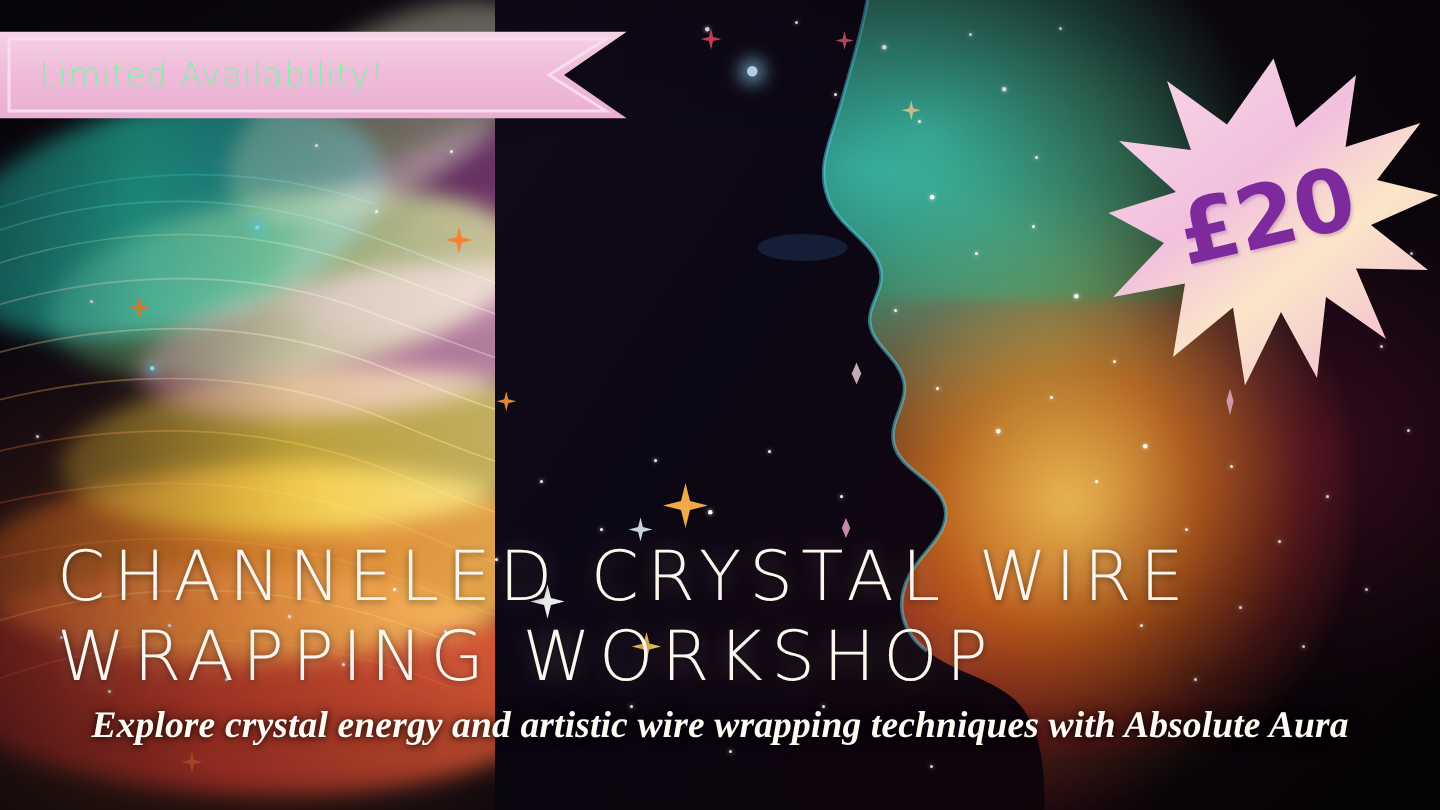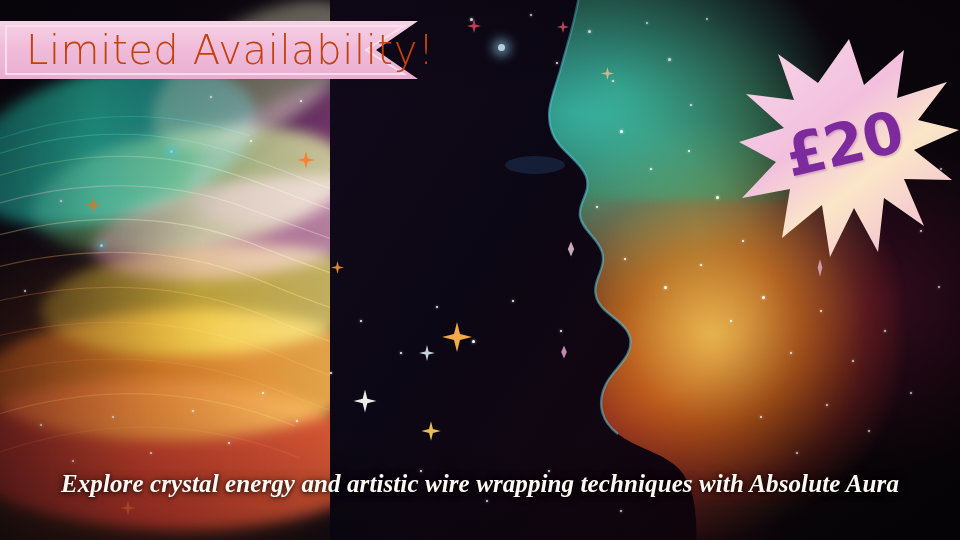--- a/index.html
+++ b/index.html
@@ -78,22 +78,22 @@
   .ribbon-shape{
     position:absolute; left:0; top:21px; width:418px; height:58px; z-index:20;
   }
   .ribbon-text{
     position:absolute; left:0; top:21px; width:380px; height:58px;
     display:flex; align-items:center; padding-left:26px;
     z-index:22; pointer-events:none;
   }
   .ribbon-text span{
     font-family:"DejaVu Sans", sans-serif;
-    font-size:40px; font-weight:300; letter-spacing:.6px;
-    color:#c2410c; white-space:nowrap;
+    font-size:22px; font-weight:300; letter-spacing:.6px;
+    color:#86efac; white-space:nowrap;
   }
 
   
   .burst{ position:absolute; left:738px; top:38px; width:222px; height:222px; z-index:20; }
   .burst-price{
     position:absolute; left:738px; top:38px; width:222px; height:222px;
     display:flex; align-items:center; justify-content:center;
     z-index:22; pointer-events:none;
   }
   .burst-price span{
@@ -351,18 +351,22 @@
       M111,1  L126,47 L166,12 L159,60 L209,44 L180,82
       L221,92 L176,112 L214,142 L166,141 L186,188 L146,160
       L140,214 L116,170 L92,219 L84,167 L44,200 L52,151
       L4,160 L38,124 L1,104 L46,90 L8,56 L56,62 L40,16
       L80,45 Z"></path>
   </svg>
   <div class="burst-price">
     <span>£20</span>
   </div>
 
+  <div class="title">
+    <div class="title-line">CHANNELED CRYSTAL WIRE</div>
+    <div class="title-line">WRAPPING WORKSHOP</div>
+  </div>
 
   <div class="subtitle">
     <span>Explore crystal energy and artistic wire wrapping techniques with Absolute Aura</span>
   </div>
 
 </div>
 
 </body></html>

